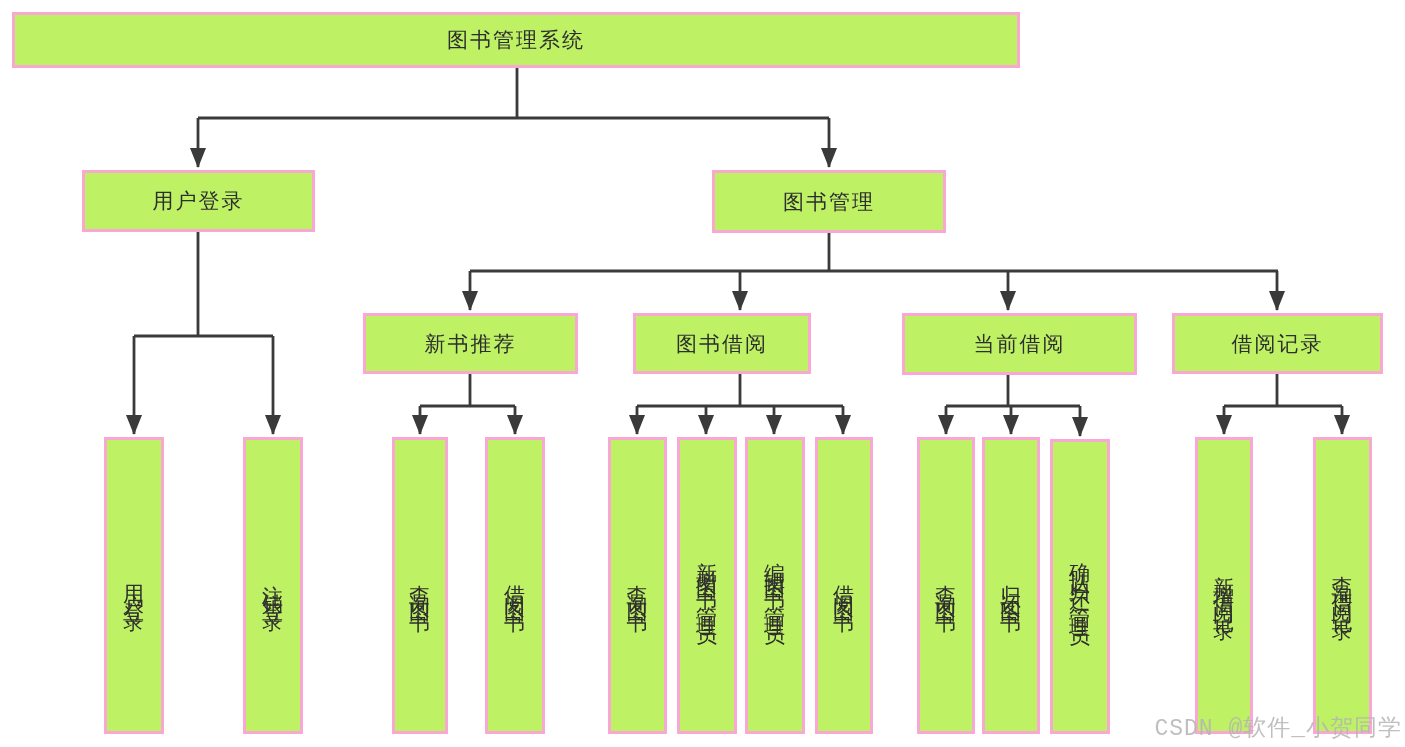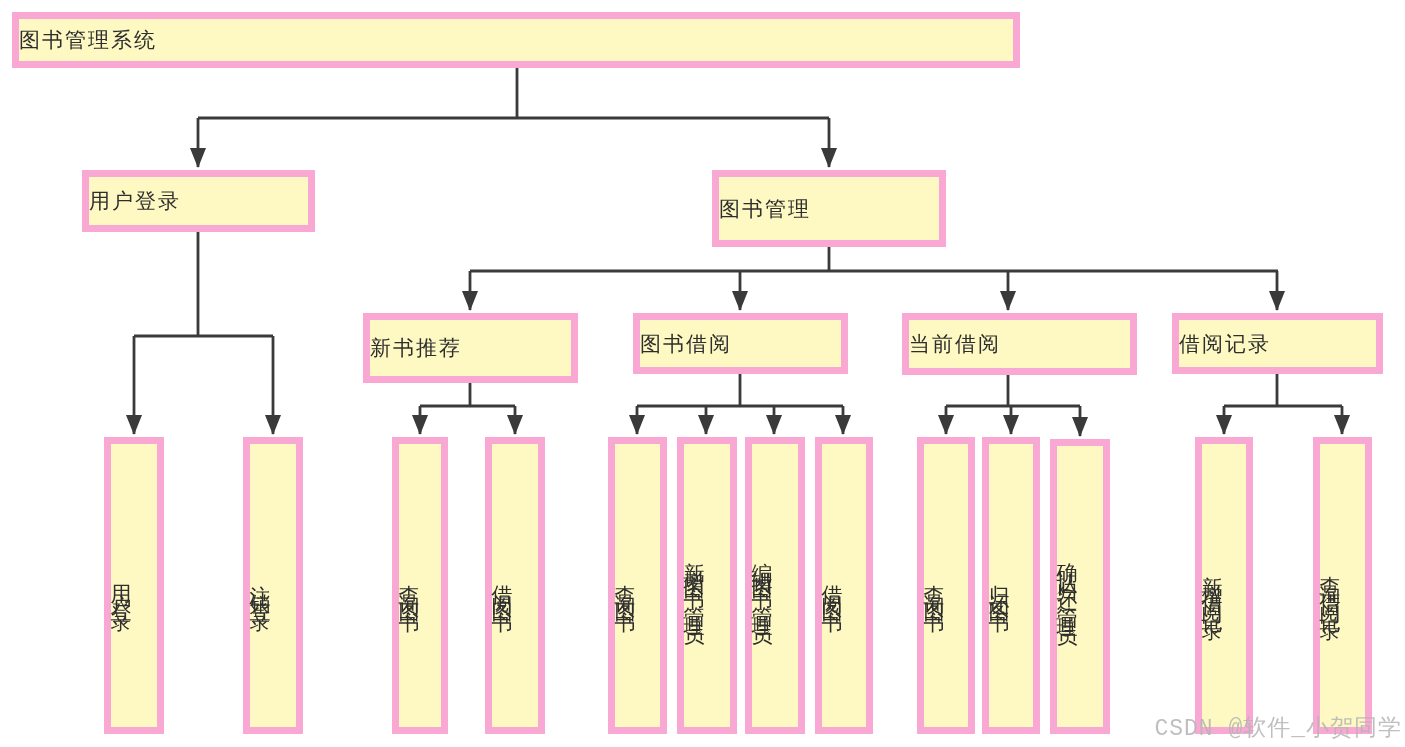--- a/index.html
+++ b/index.html
@@ -9,25 +9,25 @@
     height: 747px;
     background: #ffffff;
     font-family: "Liberation Sans", sans-serif;
     color: #2e2e2e;
     overflow: hidden;
   }
   #wires { position: absolute; left: 0; top: 0; width: 1405px; height: 747px; }
 
   .node {
     position: absolute;
-    background: #fef9c3;
-    border: 7px solid #f9a8d4;
+    background: #bef264;
+    border: 3px solid #f9a8d4;
     display: flex;
     align-items: center;
-    justify-content: flex-start;
+    justify-content: center;
     box-sizing: border-box;
     z-index: 2;
   }
   .hlabel {
     font-size: 21px;
     letter-spacing: 2px;
     white-space: nowrap;
     color: #2e2e2e;
   }
   .vlabel {
@@ -35,24 +35,24 @@
     text-orientation: mixed;
     font-size: 21px;
     line-height: 1;
     letter-spacing: 9px;
     color: #2e2e2e;
   }
 
   
   .n-root        { left: 12px;   top: 12px;  width: 1008px; height: 56px; }
   .n-user-login  { left: 82px;   top: 170px; width: 233px;  height: 62px; }
-  .n-book-mgmt   { left: 712px;  top: 170px; width: 234px;  height: 77px; }
+  .n-book-mgmt   { left: 712px;  top: 170px; width: 234px;  height: 63px; }
 
-  .n-new-book    { left: 363px;  top: 313px; width: 215px;  height: 70px; }
-  .n-borrowing   { left: 633px;  top: 313px; width: 215px;  height: 61px; }
+  .n-new-book    { left: 363px;  top: 313px; width: 215px;  height: 61px; }
+  .n-borrowing   { left: 633px;  top: 313px; width: 178px;  height: 61px; }
   .n-current     { left: 902px;  top: 313px; width: 235px;  height: 62px; }
   .n-records     { left: 1172px; top: 313px; width: 211px;  height: 61px; }
 
   .leaf          { top: 437px; height: 297px; }
   .n-lf-login    { left: 104px;  width: 60px; }
   .n-lf-logout   { left: 243px;  width: 60px; }
   .n-nb-query    { left: 392px;  width: 56px; }
   .n-nb-borrow   { left: 485px;  width: 60px; }
   .n-bb-query    { left: 608px;  width: 59px; }
   .n-bb-add      { left: 677px;  width: 60px; }

